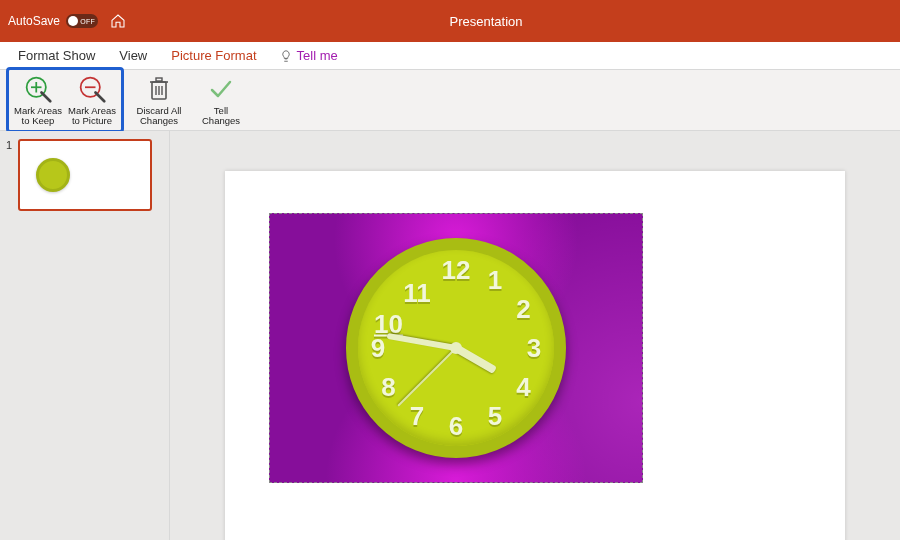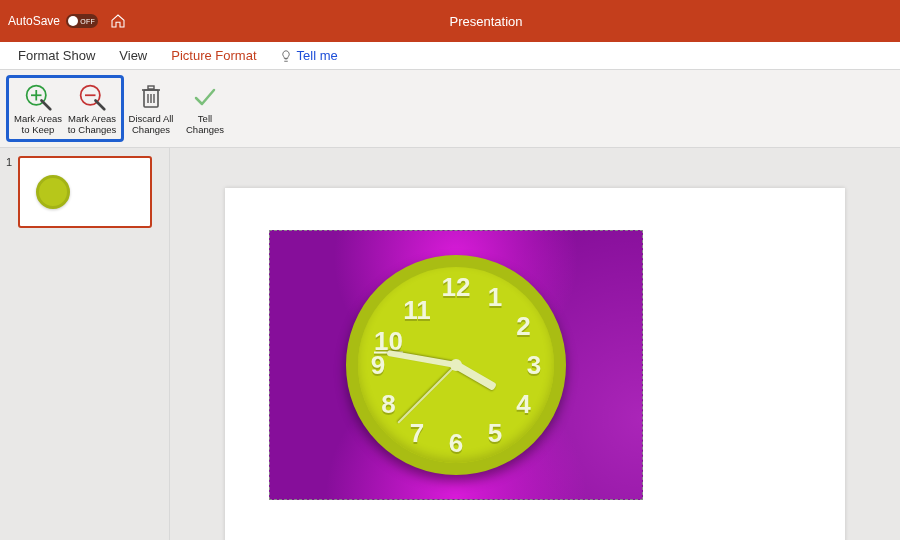--- a/index.html
+++ b/index.html
@@ -12,24 +12,24 @@
   .autosave-knob { width: 10px; height: 10px; background: #fff; border-radius: 50%; position: absolute; left: 2px; }
   .autosave-off { font-size: 7px; color: #fff; position: absolute; right: 3px; letter-spacing: 0.3px; }
   .home-btn { margin-left: 12px; display: flex; align-items: center; }
   .title-text { position: absolute; left: 50%; transform: translateX(-50%); font-size: 13px; margin-left: 36px; }
 
   
   .menubar { height: 28px; background: #fff; border-bottom: 1px solid #d8d8d8; display: flex; align-items: center; padding: 0 6px; font-size: 13px; }
   .menubar .tab { padding: 0 12px; color: #333; cursor: default; }
   .menubar .tab.active-bold { font-weight: 700; color: #111; }
   .menubar .tab.active-orange { color: #C43E1C; }
-  .tell-me { display: flex; align-items: center; gap: 4px; color: #1d4ed8; padding: 0 10px; }
+  .tell-me { display: flex; align-items: center; gap: 4px; color: #a21caf; padding: 0 10px; }
 
   
-  .ribbon { height: 78px; background: #f3f2f1; border-bottom: 1px solid #d8d8d8; display: flex; align-items: center; padding: 4px 6px; }
+  .ribbon { height: 61px; background: #f3f2f1; border-bottom: 1px solid #d8d8d8; display: flex; align-items: center; padding: 4px 6px; gap: 8px; }
   .ribbon-btn { width: 54px; display: flex; flex-direction: column; align-items: center; justify-content: flex-start; gap: 2px; padding: 2px 0; }
   .ribbon-btn .icon-slot { height: 30px; display: flex; align-items: center; justify-content: center; }
   .ribbon-btn .lbl { font-size: 9.5px; line-height: 1.1; text-align: center; color: #222; }
   .highlight-box { border: 3px solid #1f5fd0; border-radius: 4px; padding: 2px 2px; display: flex; }
 
   
   .workspace { display: flex; height: calc(540px - 30px - 28px - 70px); }
   .thumb-panel { width: 170px; background: #e9e8e7; border-right: 1px solid #d8d8d8; padding: 8px 6px; }
   .thumb-row { display: flex; gap: 4px; }
   .thumb-num { font-size: 11px; color: #333; width: 8px; }
@@ -103,21 +103,21 @@
     </div>
     <div class="ribbon-btn">
       <span class="icon-slot">
         <svg width="28" height="28" viewBox="0 0 32 32">
           <circle cx="14" cy="14" r="11" fill="none" stroke="#c43333" stroke-width="2"></circle>
           <line x1="8" y1="14" x2="20" y2="14" stroke="#c43333" stroke-width="2"></line>
           <path d="M20 20 L30 30" stroke="#444" stroke-width="3" stroke-linecap="round"></path>
         </svg>
       </span>
       <span class="lbl">
-        <span>Mark Areas</span><br><span>to Changes</span>
+        <span>Mark Areas</span><br><span>to Picture</span>
       </span>
     </div>
   </div>
 
   <div class="ribbon-btn">
     <span class="icon-slot">
       <svg width="24" height="26" viewBox="0 0 24 26">
         <rect x="5" y="6" width="14" height="17" rx="1" fill="none" stroke="#555" stroke-width="1.6"></rect>
         <line x1="9" y1="10" x2="9" y2="19" stroke="#555" stroke-width="1.4"></line>
         <line x1="12" y1="10" x2="12" y2="19" stroke="#555" stroke-width="1.4"></line>

